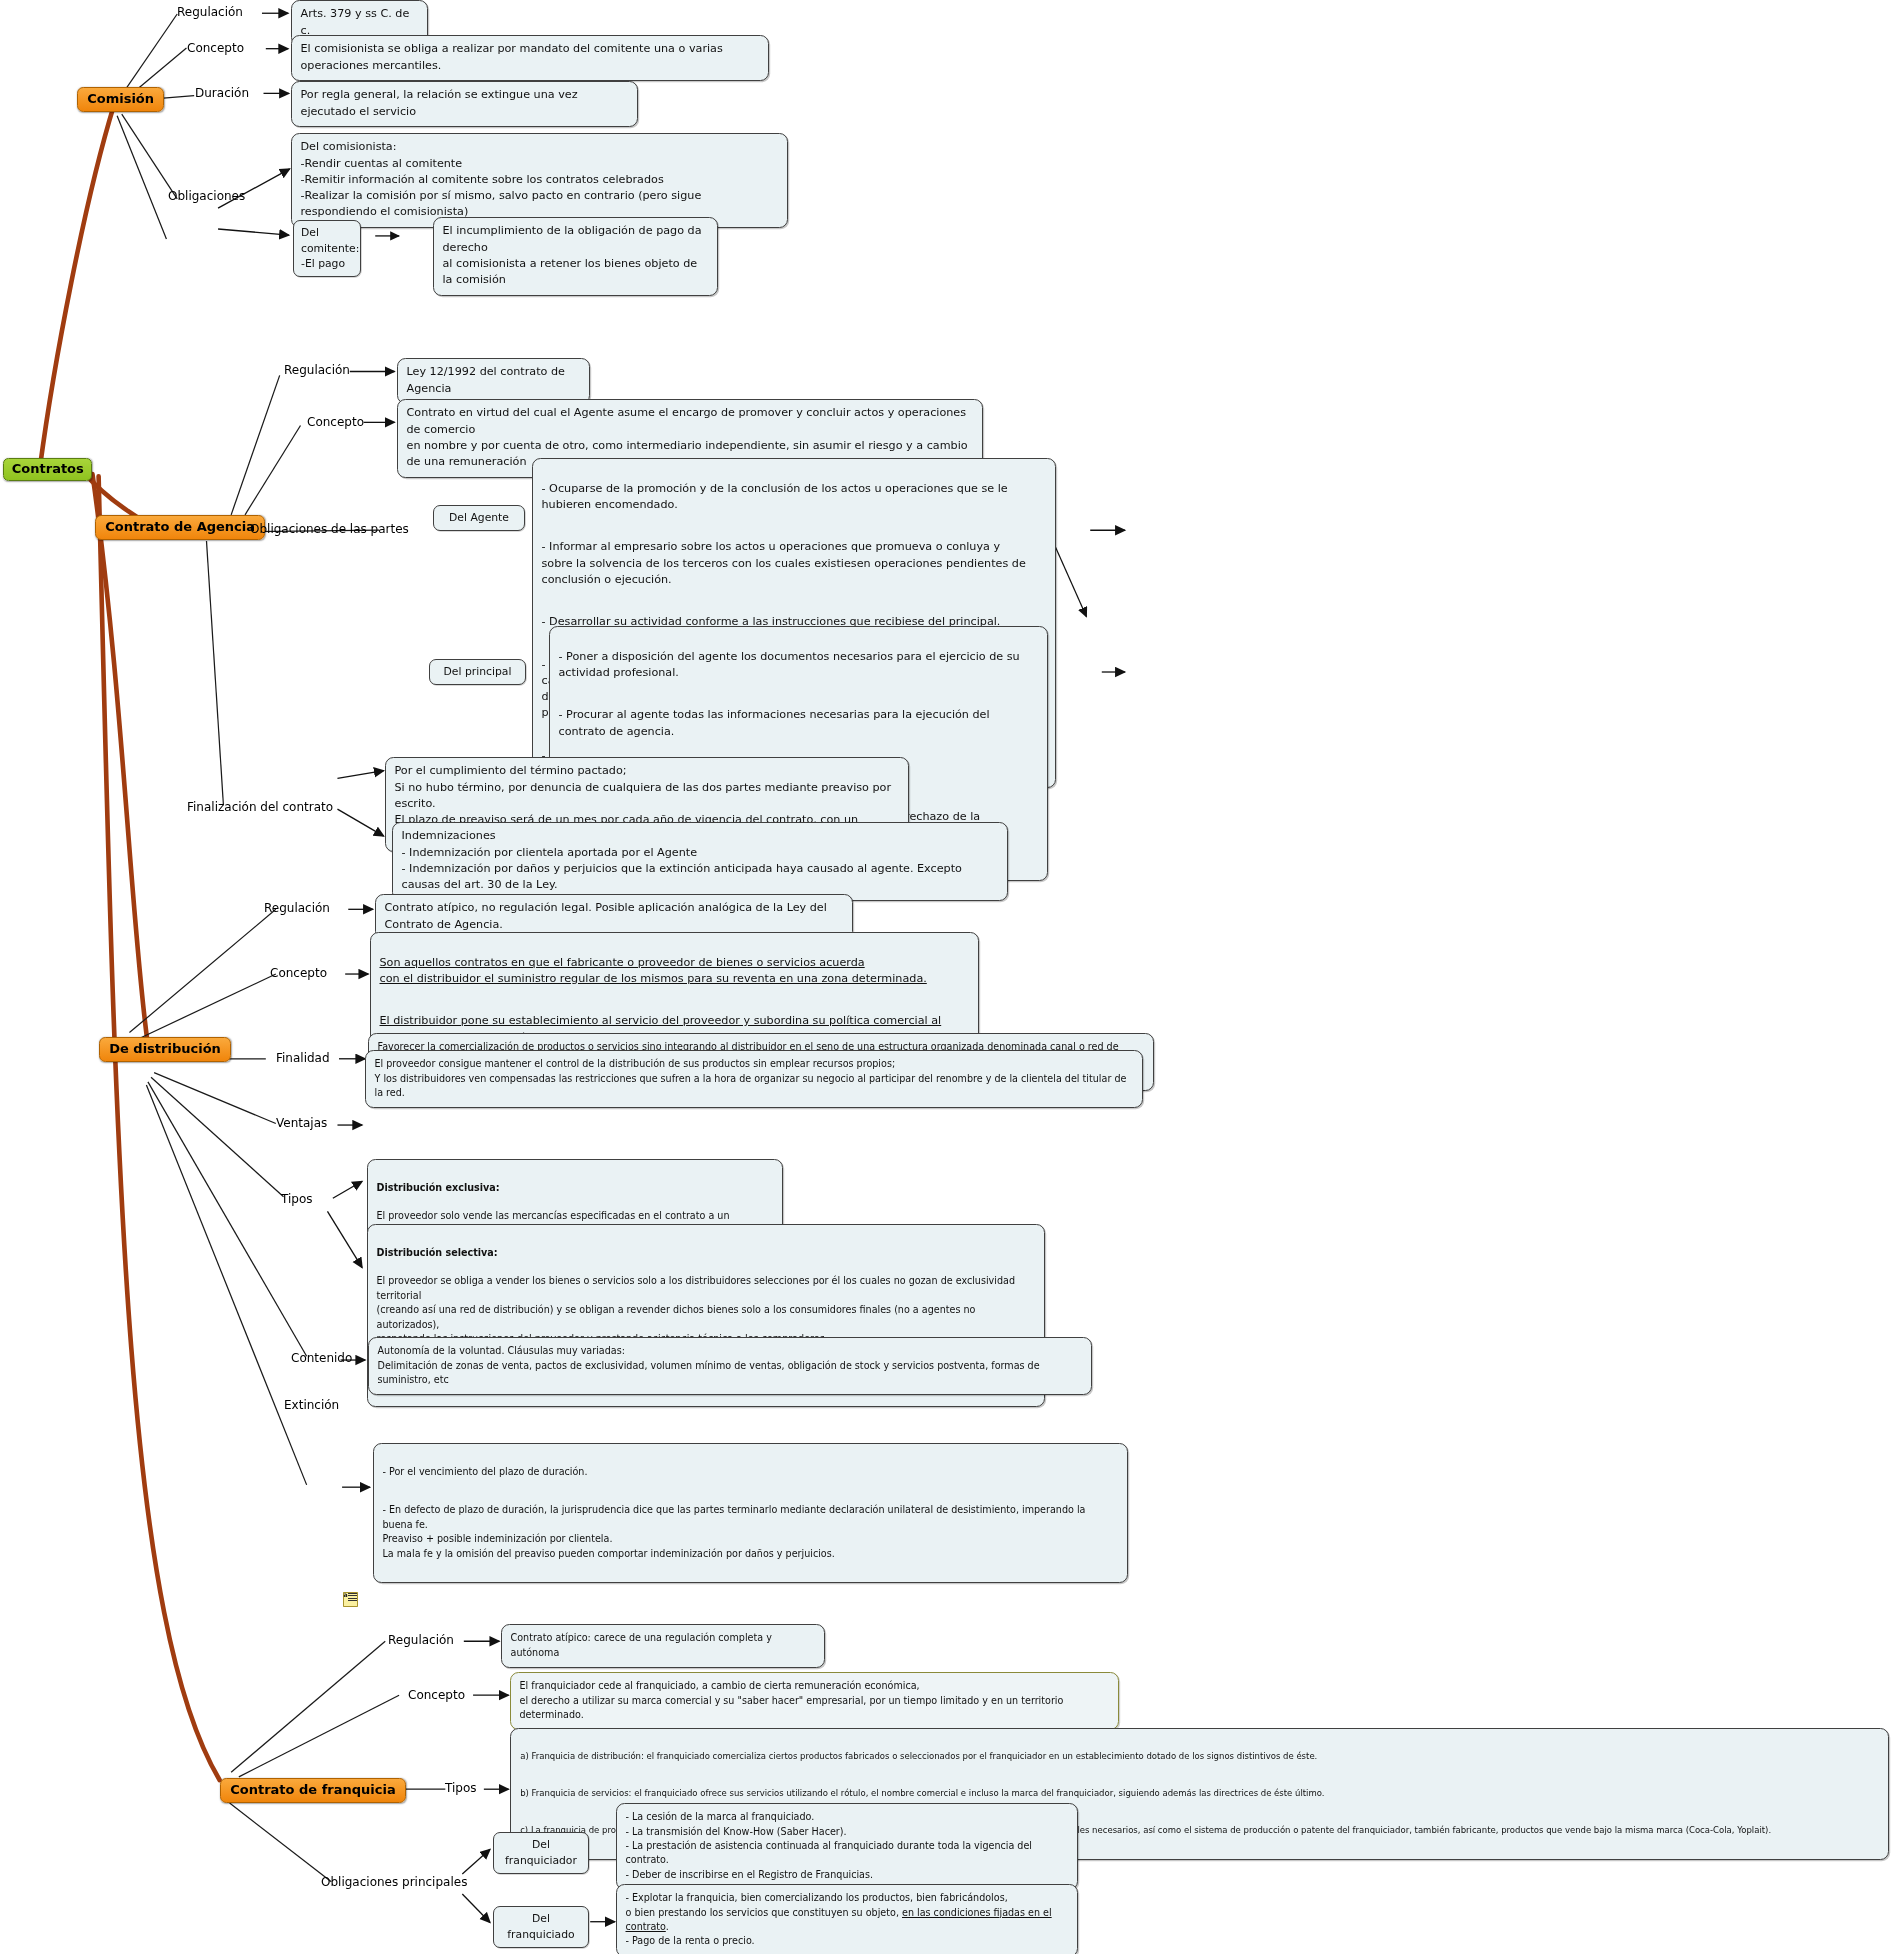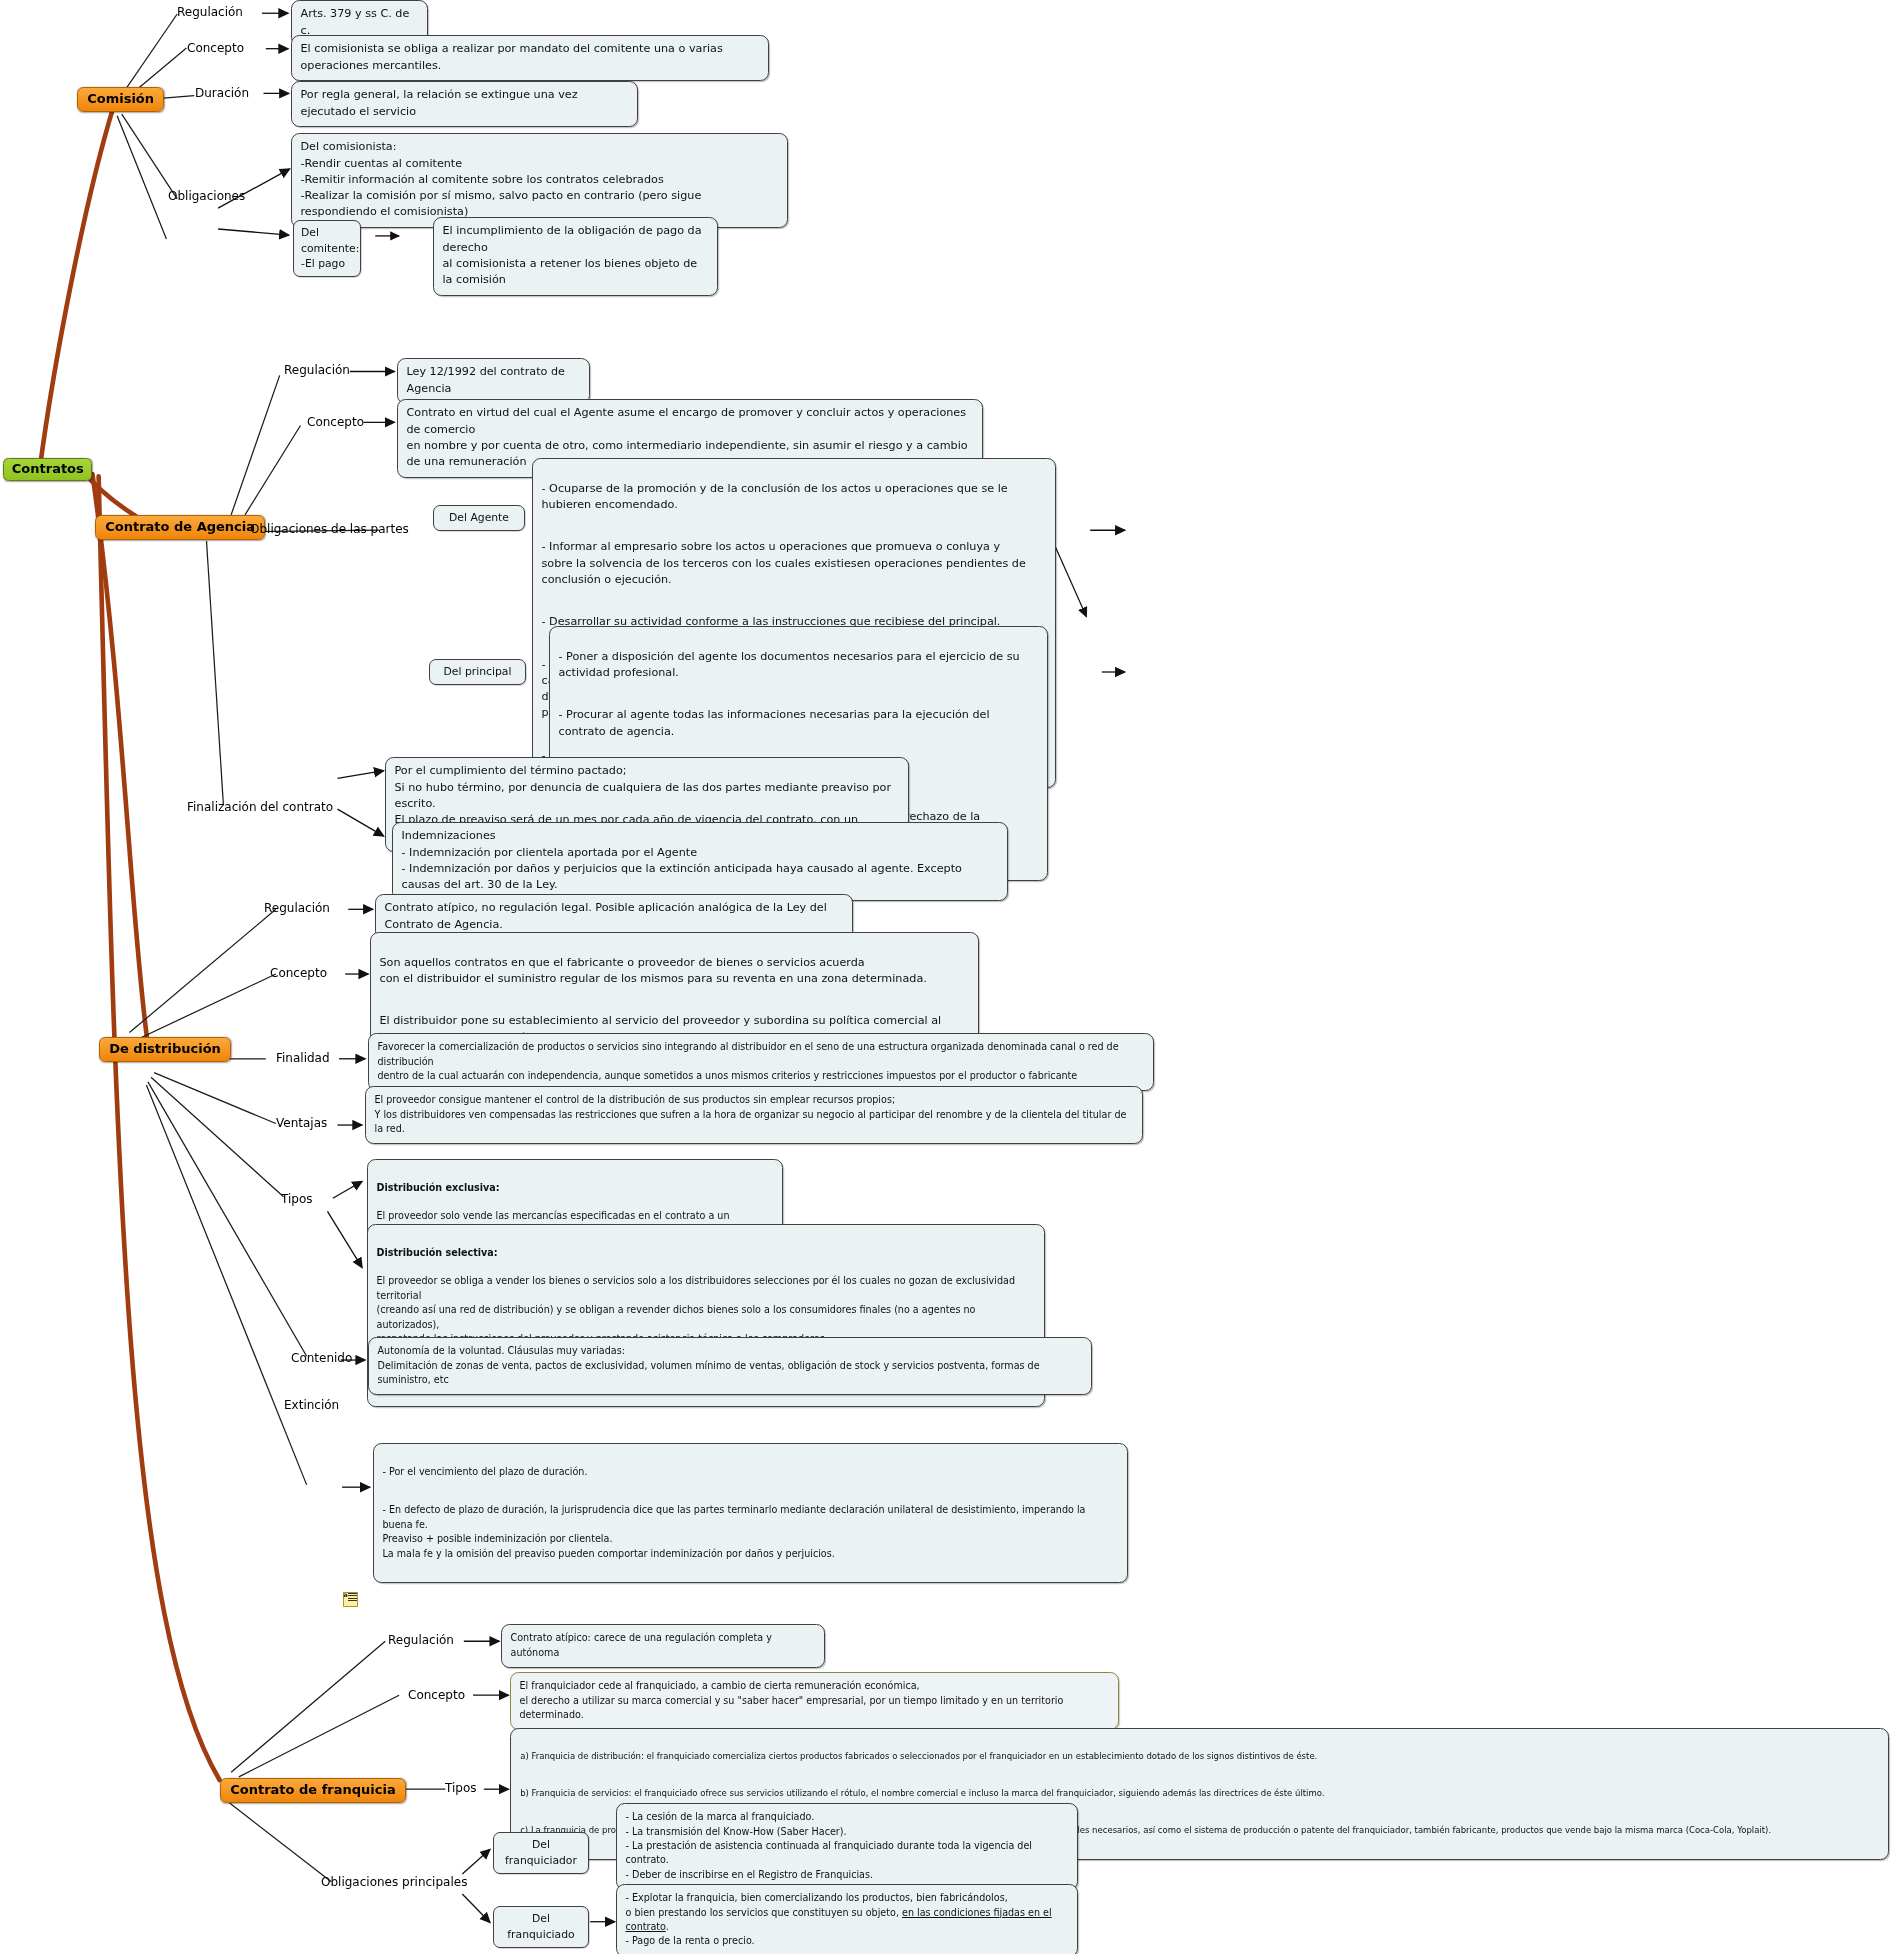--- a/index.html
+++ b/index.html
@@ -290,32 +290,32 @@
   <div class="node box" style="left:392px; top:813px; width:616px;margin-top:9px;">Indemnizaciones
 - Indemnización por clientela aportada por el Agente
 - Indemnización por daños y perjuicios que la extinción anticipada haya causado al agente. Excepto causas del art. 30 de la Ley.</div>
 
   <div class="node main-node" style="left:99px; top:1037px;">De distribución</div>
 
   <div class="node label-node" style="left:264px; top:902px;">Regulación</div>
   <div class="node box" style="left:375px; top:894px; width:478px;">Contrato atípico, no regulación legal. Posible aplicación analógica de la Ley del Contrato de Agencia.</div>
 
   <div class="node label-node" style="left:270px; top:967px;">Concepto</div>
-  <div class="node box" style="left:370px; top:932px; width:609px;">
+  <div class="node box" style="left:370px; top:932px; width:609px;text-decoration:underline;">
     <div class="para">Son aquellos contratos en que el fabricante o proveedor de bienes o servicios acuerda
 con el distribuidor el suministro regular de los mismos para su reventa en una zona determinada.</div>
     <div class="para">El distribuidor pone su establecimiento al servicio del proveedor y subordina su política comercial al logro de un objetivo común.</div>
   </div>
 
   <div class="node label-node" style="left:276px; top:1052px;">Finalidad</div>
   <div class="node box nano" style="left:368px; top:1033px; width:786px;">Favorecer la comercialización de productos o servicios sino integrando al distribuidor en el seno de una estructura organizada denominada canal o red de distribución
 dentro de la cual actuarán con independencia, aunque sometidos a unos mismos criterios y restricciones impuestos por el productor o fabricante</div>
 
   <div class="node label-node" style="left:276px; top:1117px;">Ventajas</div>
-  <div class="node box nano" style="left:365px; top:1050px; width:778px;margin-top:36px;">El proveedor consigue mantener el control de la distribución de sus productos sin emplear recursos propios;
+  <div class="node box nano" style="left:365px; top:1050px; width:778px;">El proveedor consigue mantener el control de la distribución de sus productos sin emplear recursos propios;
 Y los distribuidores ven compensadas las restricciones que sufren a la hora de organizar su negocio al participar del renombre y de la clientela del titular de la red.</div>
 
   <div class="node label-node" style="left:281px; top:1193px;">Tipos</div>
 
   <div class="node box nano" style="left:367px; top:1159px; width:416px;">
     <div style="font-weight:bold;">Distribución exclusiva:</div>
     <div>El proveedor solo vende las mercancías especificadas en el contrato a un distribuidor
 dentro de una zona concreta, para que éste las revenda en esa zona</div>
   </div>
 

